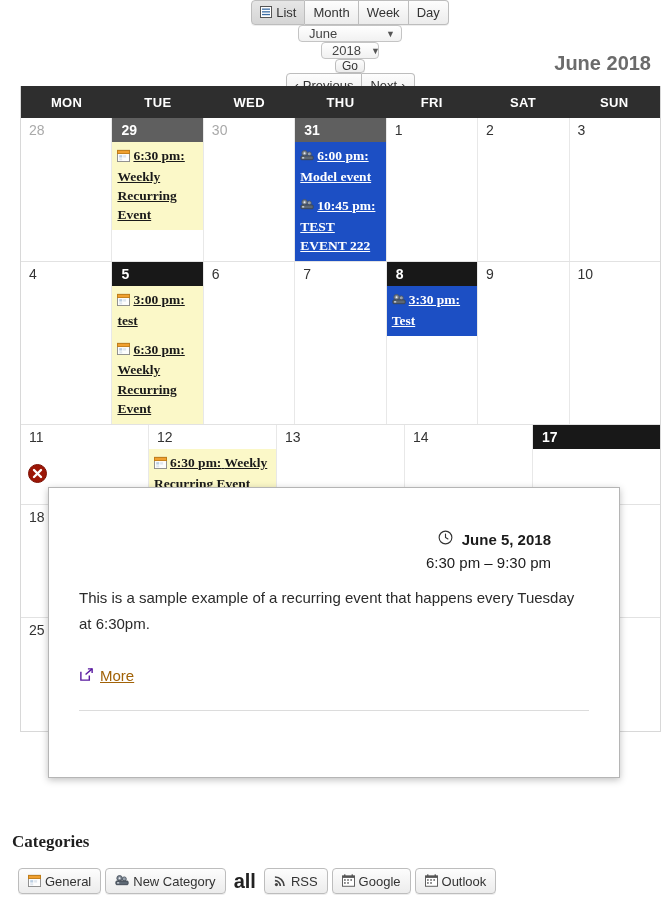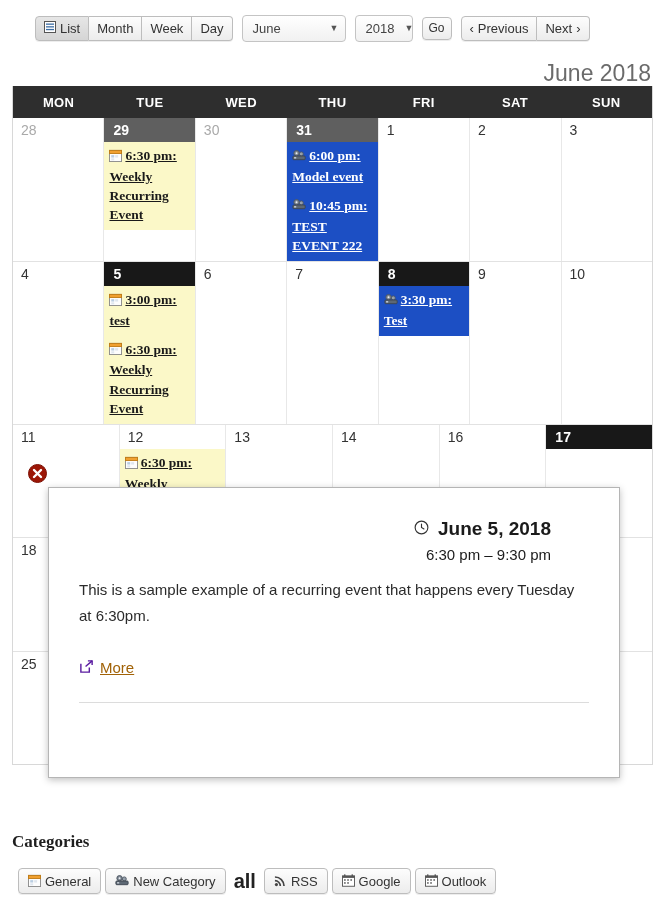--- a/index.html
+++ b/index.html
@@ -20,20 +20,21 @@
   
   #toolbar {
     position: absolute;
     left: 0; top: 0;
     width: 665px;
     height: 56px;
     display: flex;
     align-items: center;
     padding-left: 35px;
     box-sizing: border-box;
+    flex-direction: column;
   }
   .btn {
     display: inline-flex;
     align-items: center;
     justify-content: center;
     gap: 4px;
     height: 25px;
     padding: 0 8px;
     box-sizing: border-box;
     border: 1px solid #bdbdbd;
@@ -95,31 +96,31 @@
   .ico {
     display: inline-block;
     vertical-align: middle;
     flex: 0 0 auto;
   }
 
   
   #month-title {
     position: absolute;
     right: 14px;
-    top: 60px;
-    font-size: 23px;
-    font-weight: normal;
+    top: 52px;
+    font-size: 20px;
+    font-weight: bold;
     color: #6b6b6b;
     font-family: "Liberation Sans", sans-serif;
   }
 
   
   #calendar {
     position: absolute;
-    left: 12px;
+    left: 20px;
     top: 86px;
     width: 641px;
     border: 1px solid #d8d8d8;
     border-top: none;
     box-sizing: border-box;
     background: #fff;
   }
   #weekday-header {
     display: flex;
     background: #2e2e2e;
@@ -210,23 +211,24 @@
   }
   #popup-datetime {
     text-align: right;
     padding-right: 38px;
   }
   #popup-date-line {
     display: flex;
     align-items: center;
     justify-content: flex-end;
     gap: 9px;
-    font-size: 19px;
+    font-size: 15px;
     font-weight: bold;
     color: #1b1b1b;
+    margin-top: 12px;
   }
   #popup-time {
     font-size: 15px;
     color: #1b1b1b;
     margin-top: 6px;
   }
   #popup-description {
     margin-top: 14px;
     font-size: 15px;
     line-height: 1.72;
@@ -469,23 +471,20 @@
                   </svg></span><span>6:30 pm:</span> <span>Weekly Recurring Event</span></a></div>
           </div>
         </div>
         <div class="day-cell">
           <div class="daynum ">13</div>
         </div>
         <div class="day-cell">
           <div class="daynum ">14</div>
         </div>
         <div class="day-cell">
-          <div class="daynum ">16</div>
-        </div>
-        <div class="day-cell">
           <div class="daynum head-black">17</div>
         </div>
       </div>
       <div class="week-row">
         <div class="day-cell">
           <div class="daynum ">18</div>
         </div>
         <div class="day-cell">
           <div class="daynum ">19</div>
           <div class="events">

